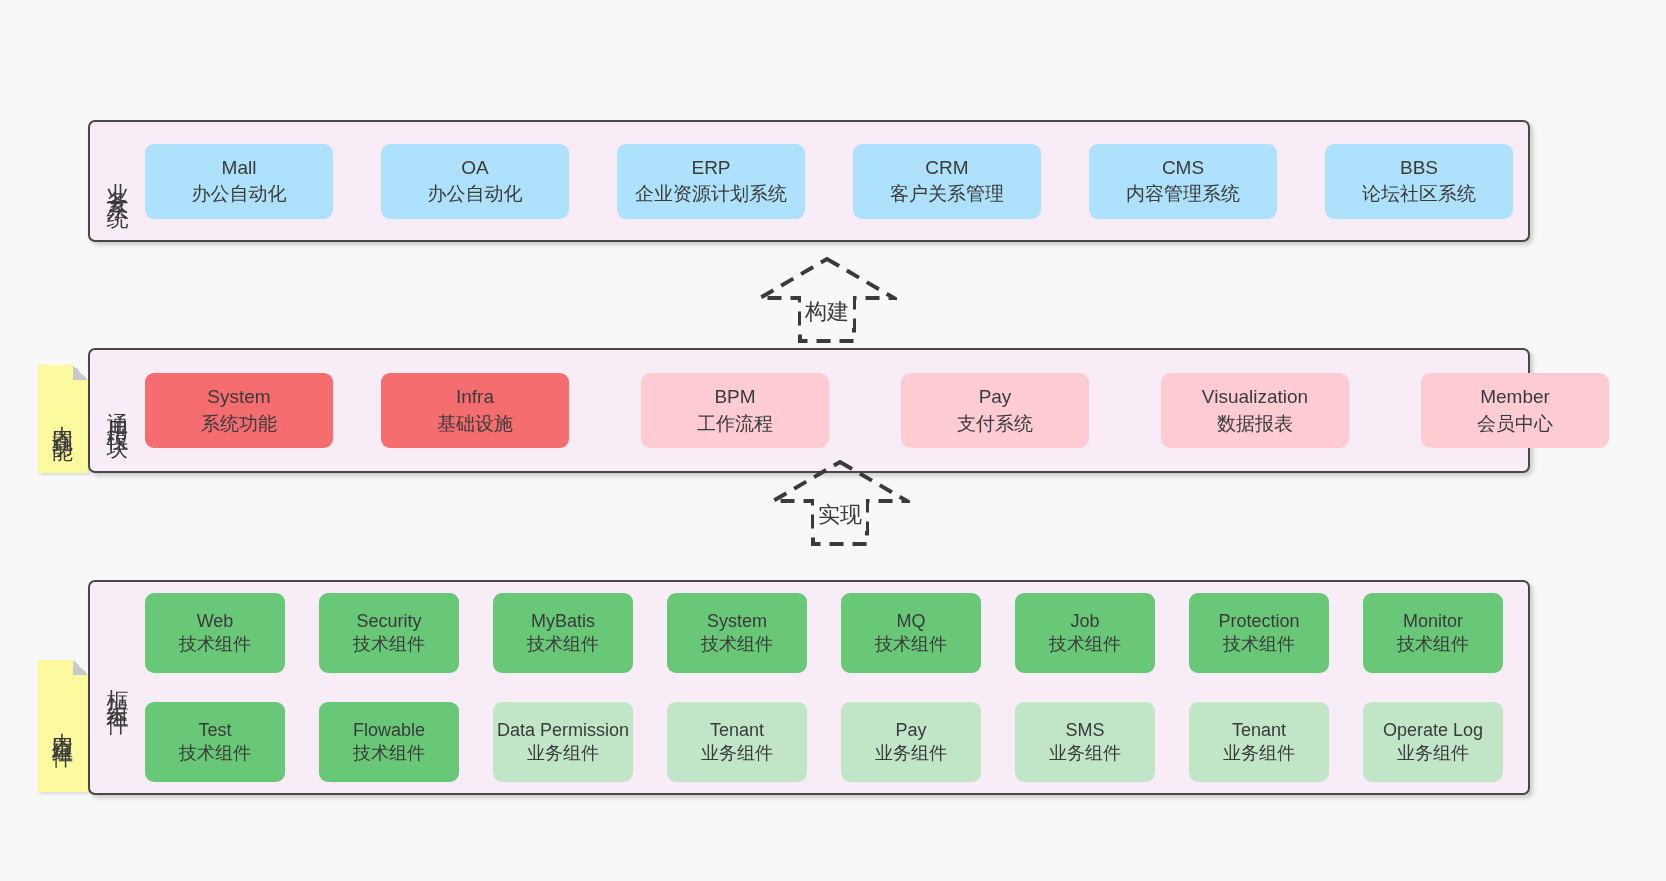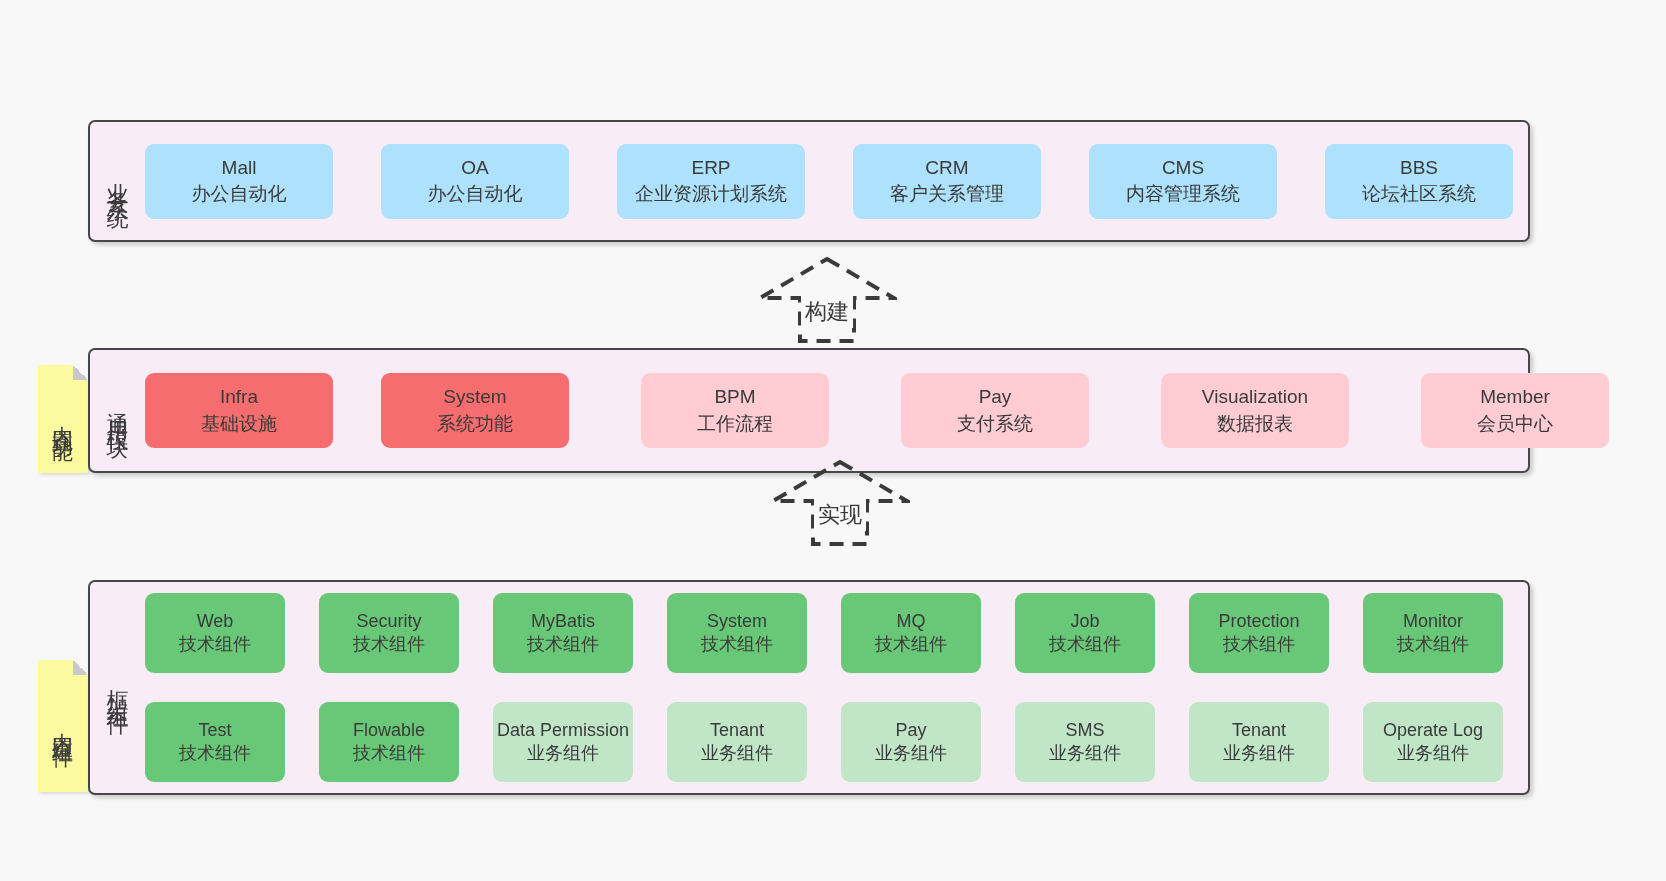--- a/index.html
+++ b/index.html
@@ -113,26 +113,26 @@
 
 <div class="note" id="note1">
   <span>内置功能</span>
 </div>
 <div class="section" id="sec2">
   <div class="vlabel">
     <span>通用模块</span>
   </div>
   <div class="boxrow">
     <div class="box red w188">
+      <span>System</span>
+      <span>系统功能</span>
+    </div>
+    <div class="box red w188">
       <span>Infra</span>
       <span>基础设施</span>
-    </div>
-    <div class="box red w188">
-      <span>System</span>
-      <span>系统功能</span>
     </div>
     <div class="box pink w188">
       <span>BPM</span>
       <span>工作流程</span>
     </div>
     <div class="box pink w188">
       <span>Pay</span>
       <span>支付系统</span>
     </div>
     <div class="box pink w188">

